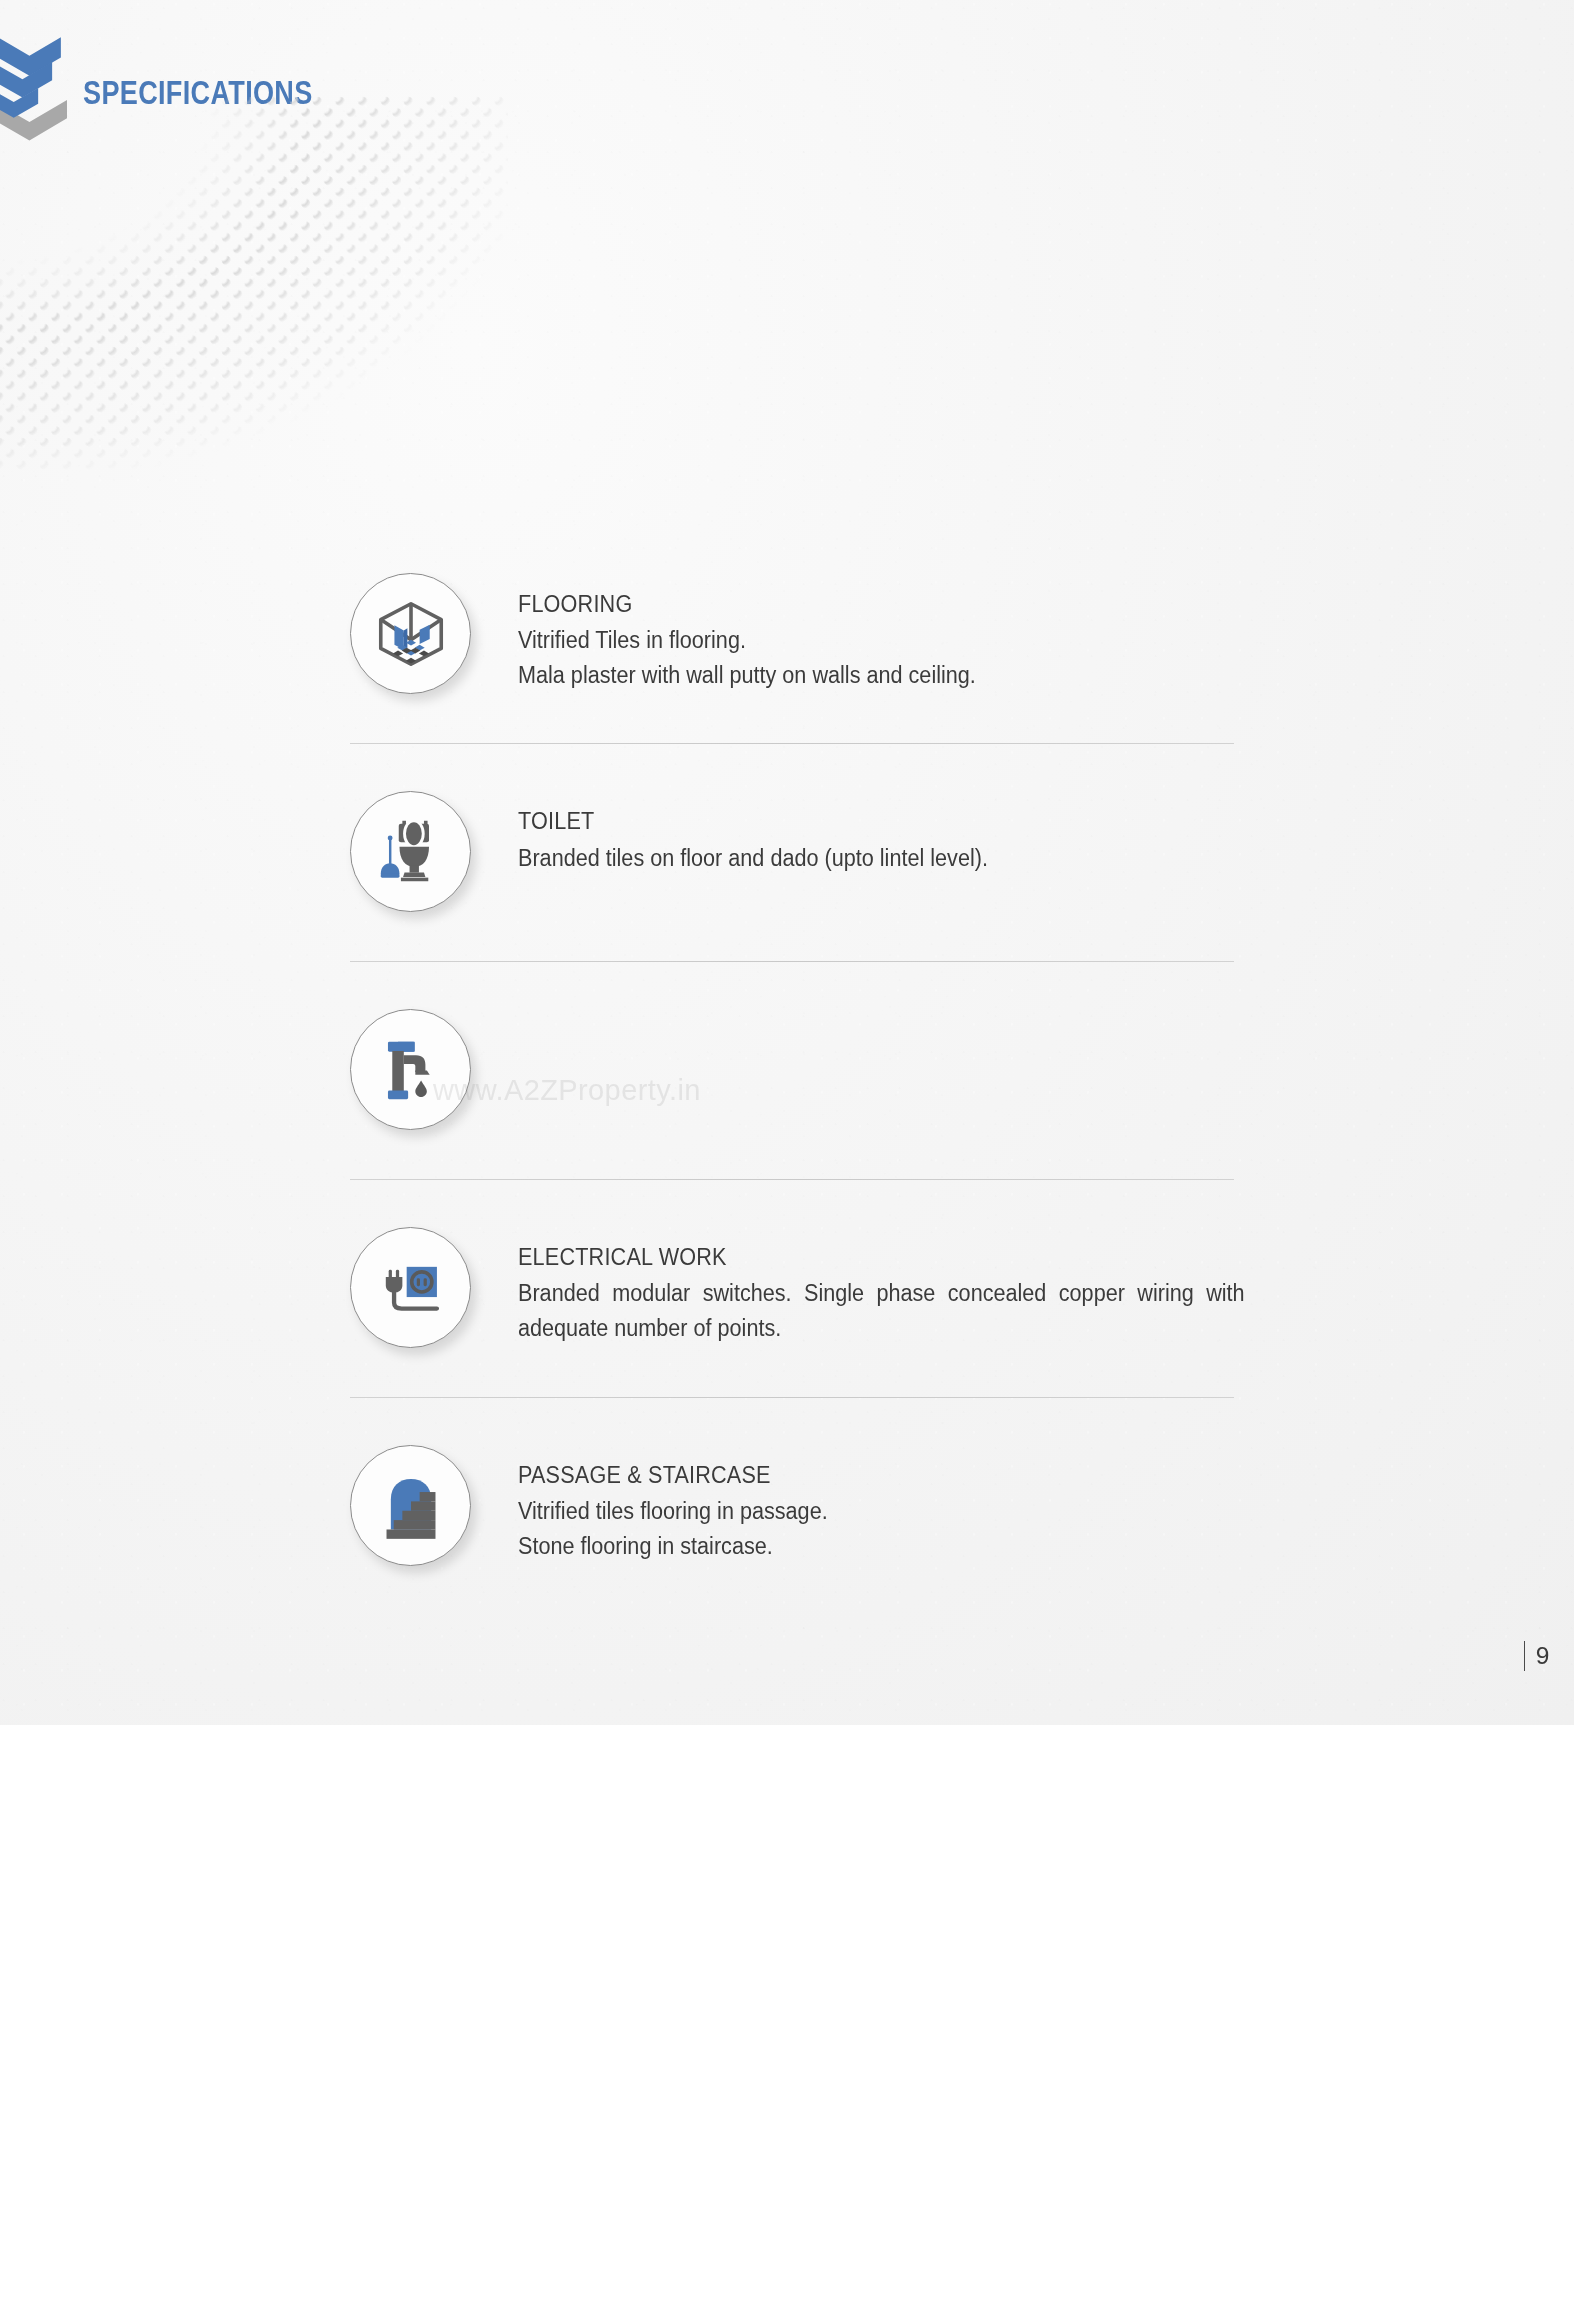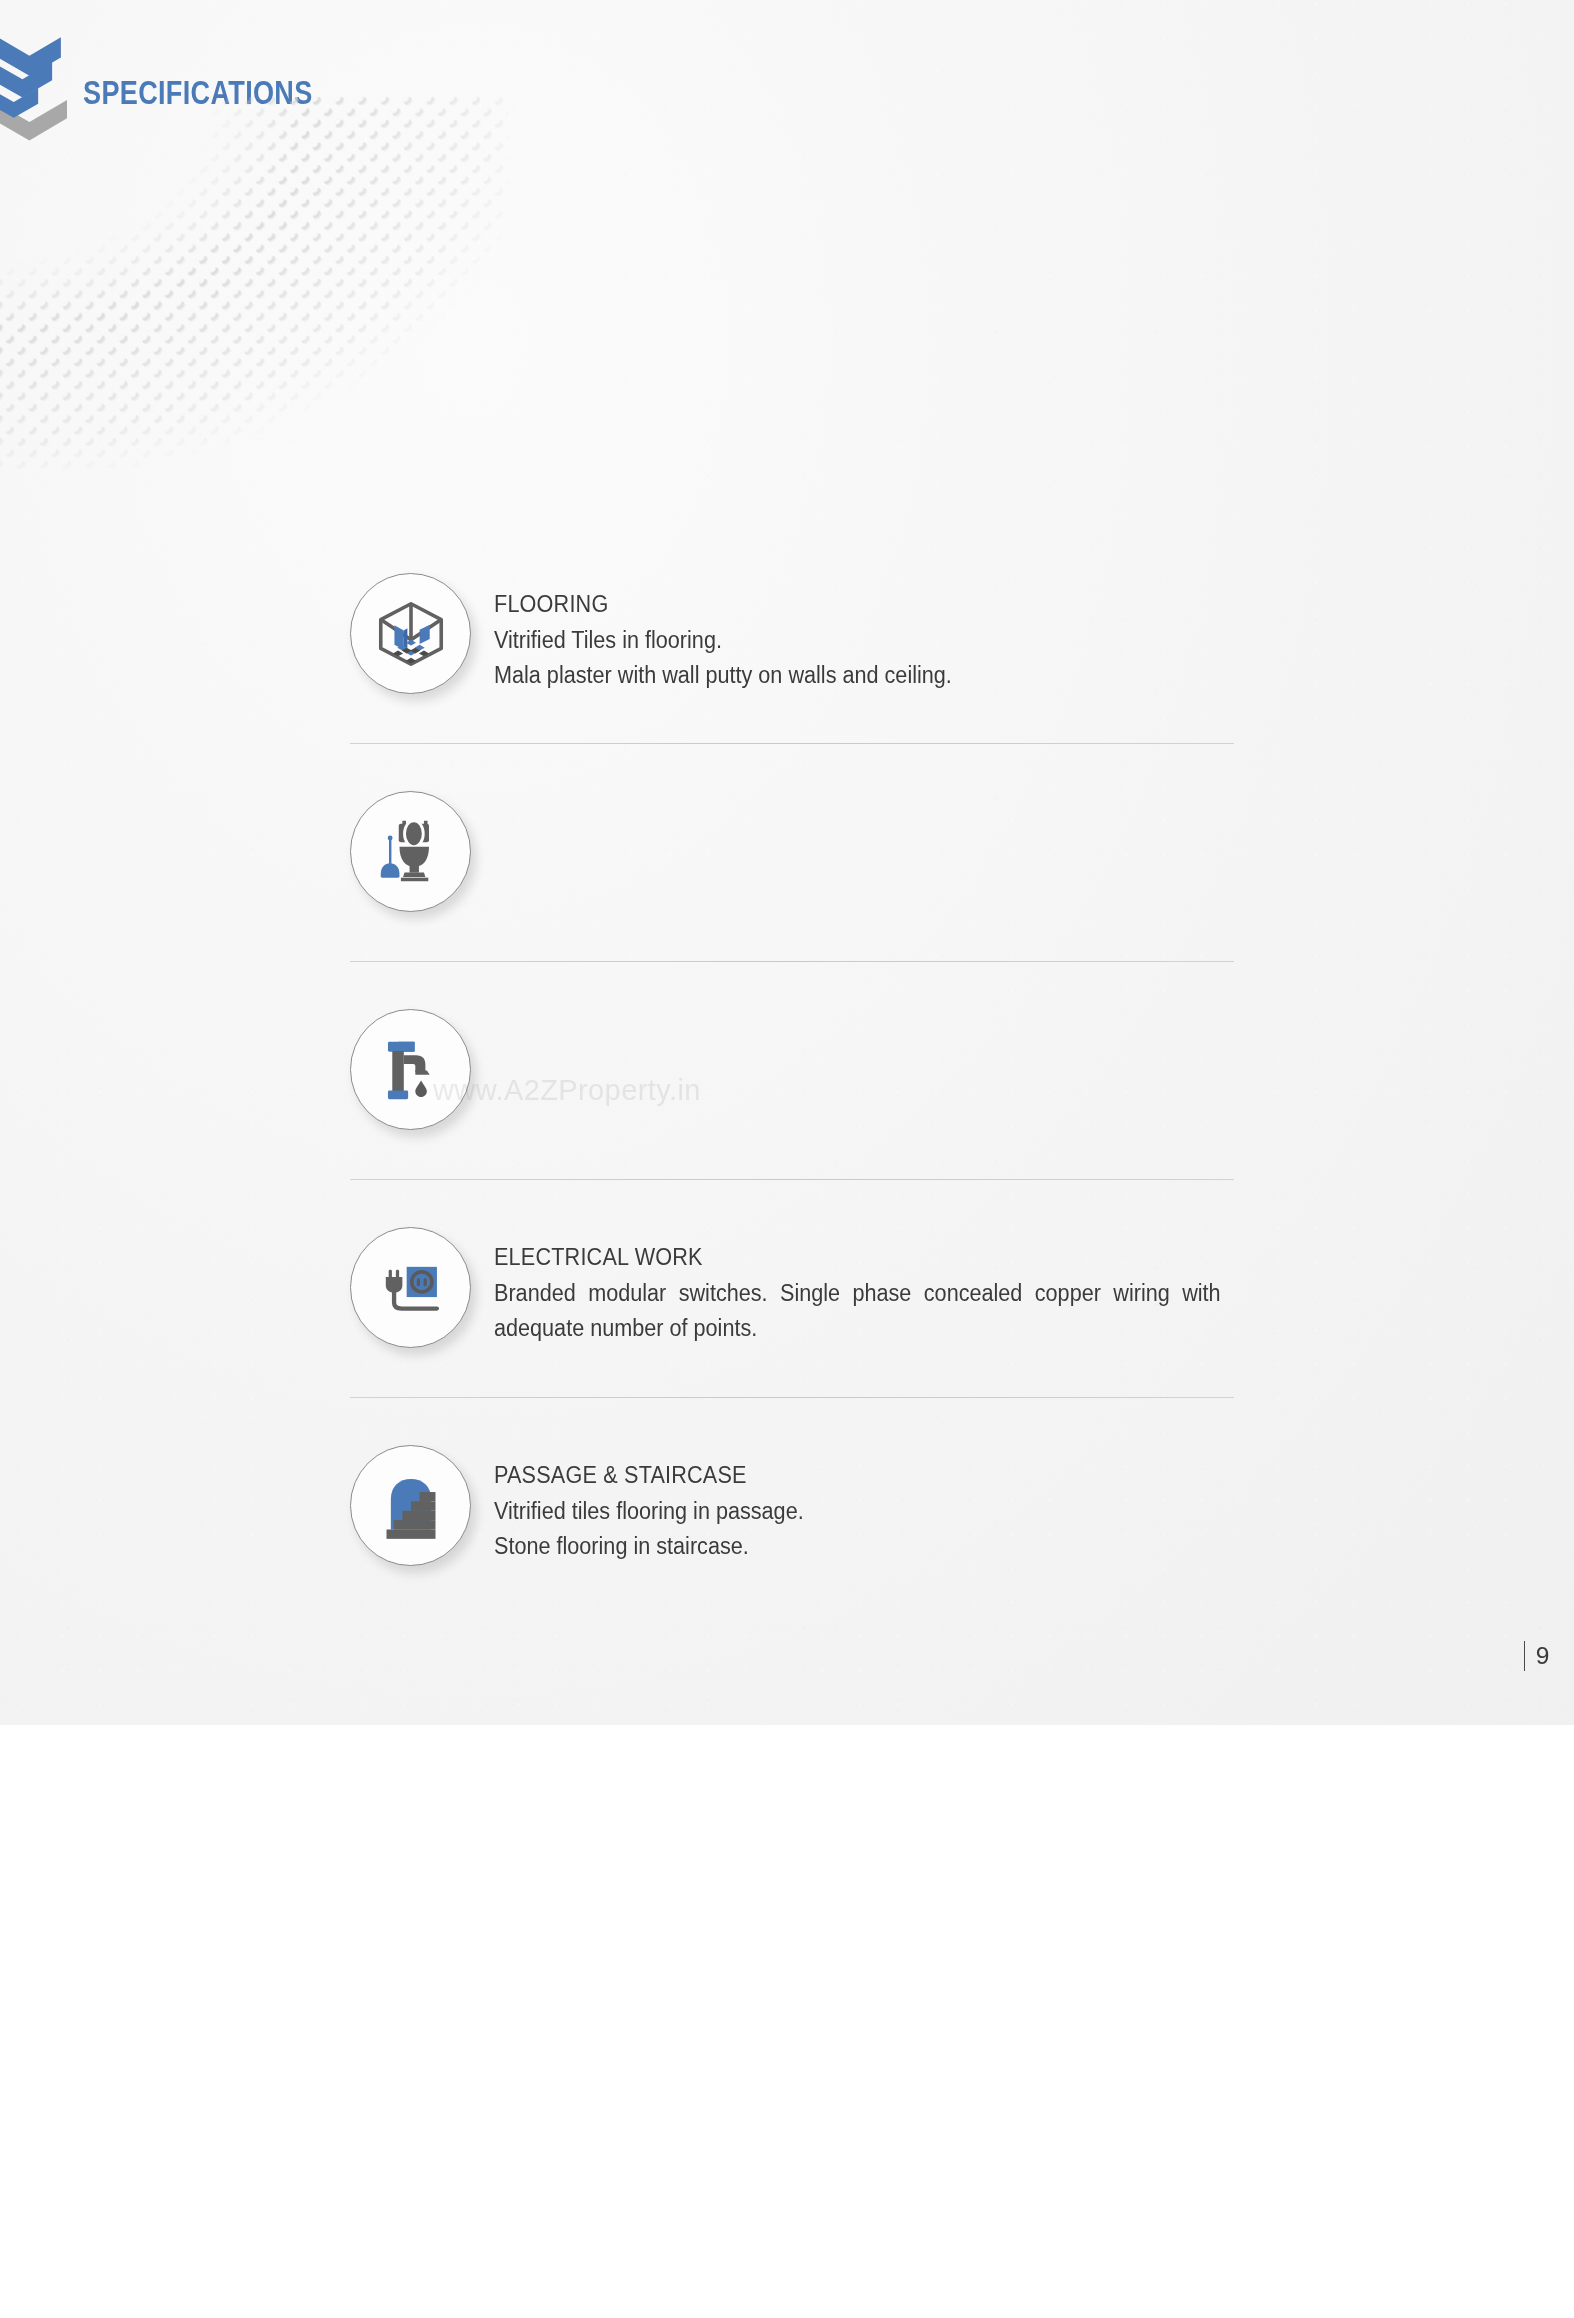--- a/index.html
+++ b/index.html
@@ -100,20 +100,21 @@
     justify-content: center;
   }
   .icon-badge svg {
     position: relative;
     width: 72px;
     height: 72px;
   }
   .spec-text {
     padding-top: 17.5px;
     width: 717px;
+    margin-left: 24px;
   }
   .spec-heading {
     font-family: "Liberation Sans Narrow", "Liberation Sans", sans-serif;
     font-size: 23px;
     font-weight: 400;
     color: #3b3b3b;
     letter-spacing: 0.2px;
     margin: 0 0 5.2px 0;
     transform: scaleX(.94);
     transform-origin: left center;
@@ -319,20 +320,24 @@
             <path d="M41,80 H68 L70,86 H39 Z" fill="#616161"></path>
             <rect x="36" y="87" width="38" height="5" fill="#616161"></rect>
 
             <circle cx="21" cy="32" r="3.4" fill="#4a7ab8"></circle>
             <rect x="19.4" y="34" width="3.4" height="34" fill="#4a7ab8"></rect>
             <path d="M8,82 C8,72 14,67 21,67 C28,67 34,72 34,82 Z" fill="#4a7ab8"></path>
             <rect x="8" y="81" width="26" height="6" rx="2" fill="#4a7ab8"></rect>
           </svg>
         </div>
       </div>
+      <div class="spec-text">
+        <p class="spec-heading">TOILET</p>
+        <p class="spec-line">Branded tiles on floor and dado (upto lintel level).</p>
+      </div>
     </div>
 
     <div class="gap-a"></div>
     <div class="divider"></div>
     <div class="gap-b"></div>
 
     <div class="spec-item">
       <div class="icon-badge">
         <div class="disc">
           <svg viewBox="0 0 100 100" aria-hidden="true">

